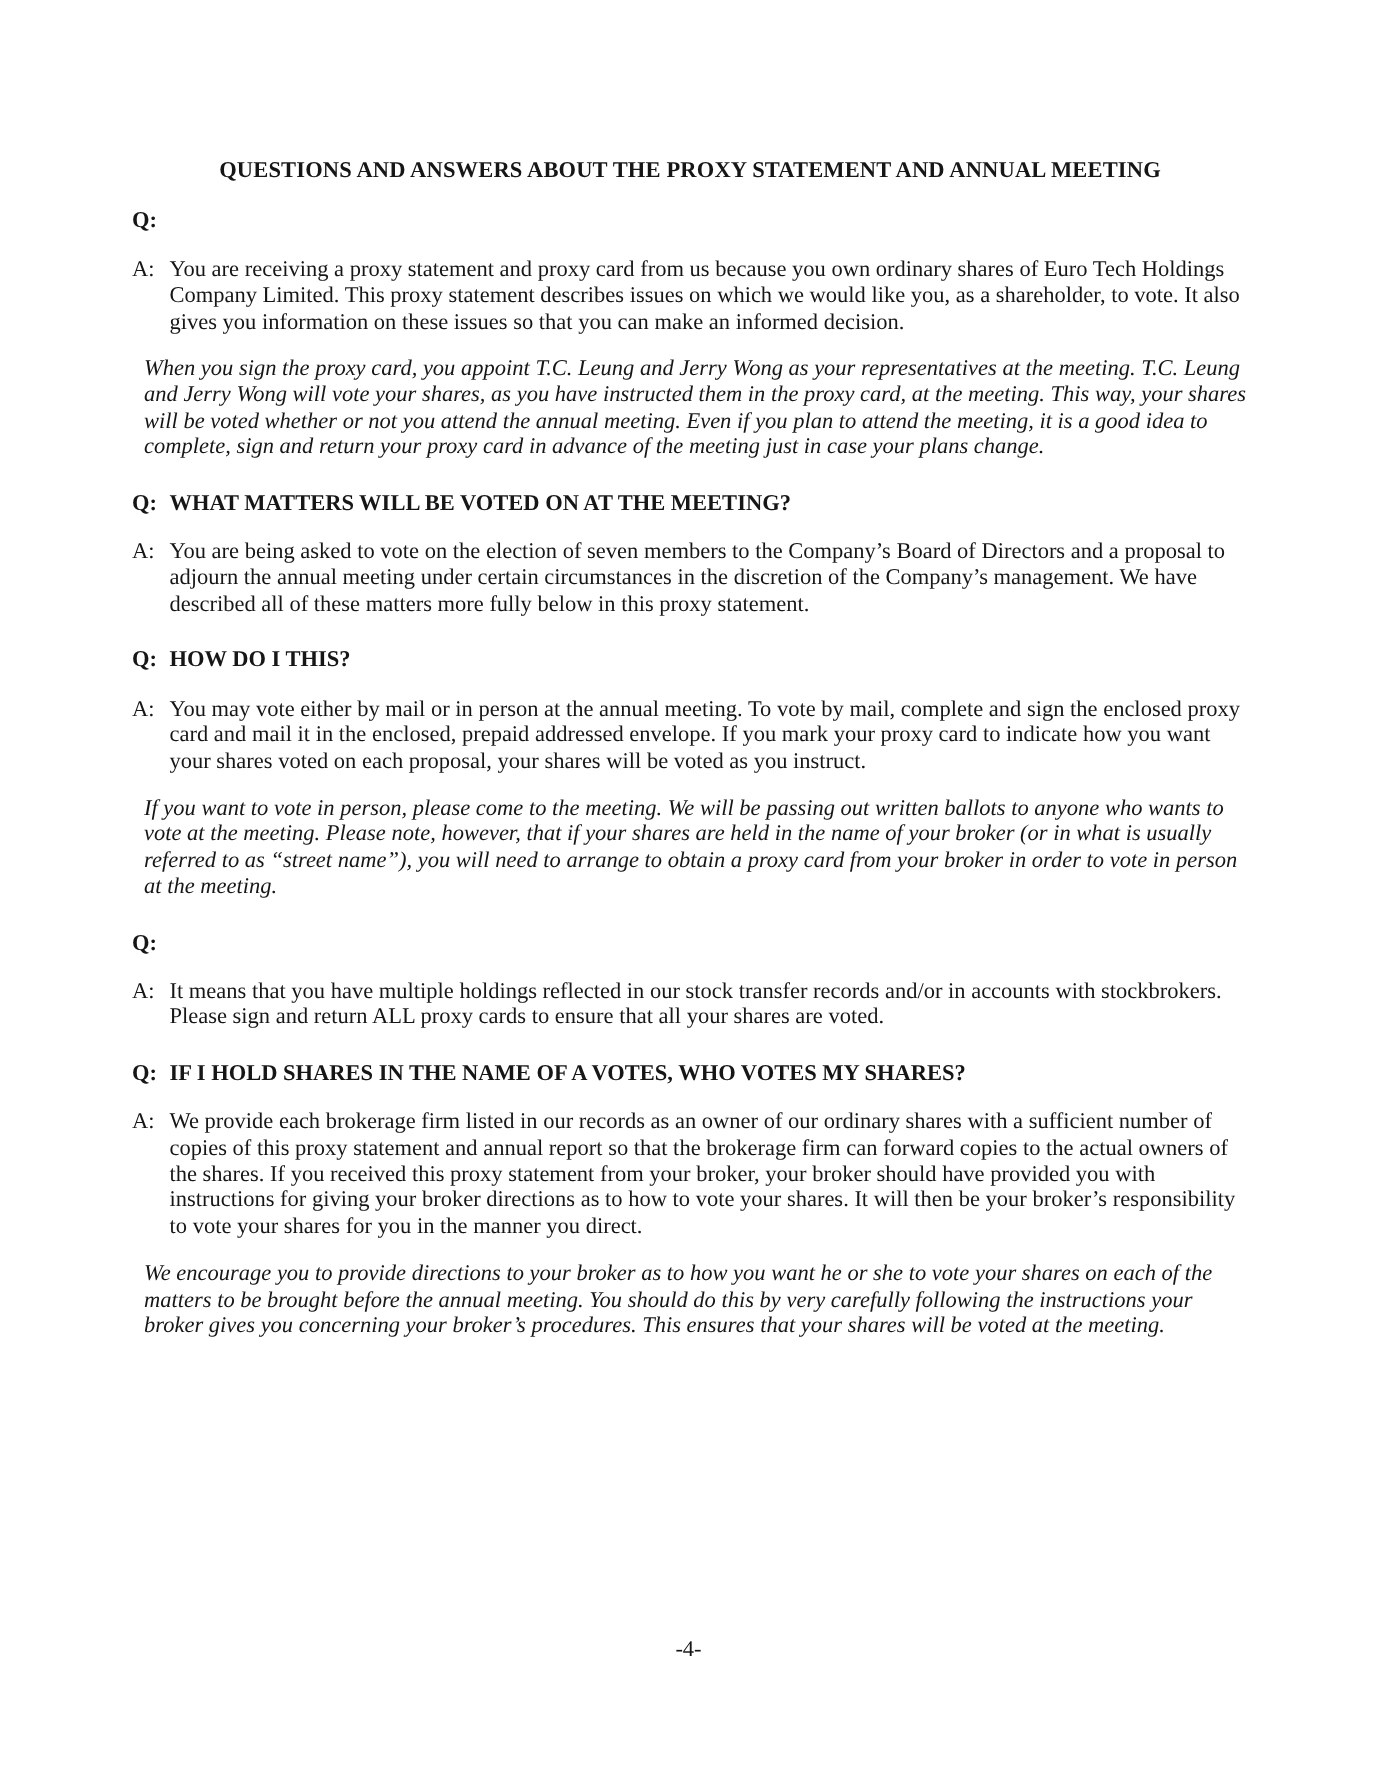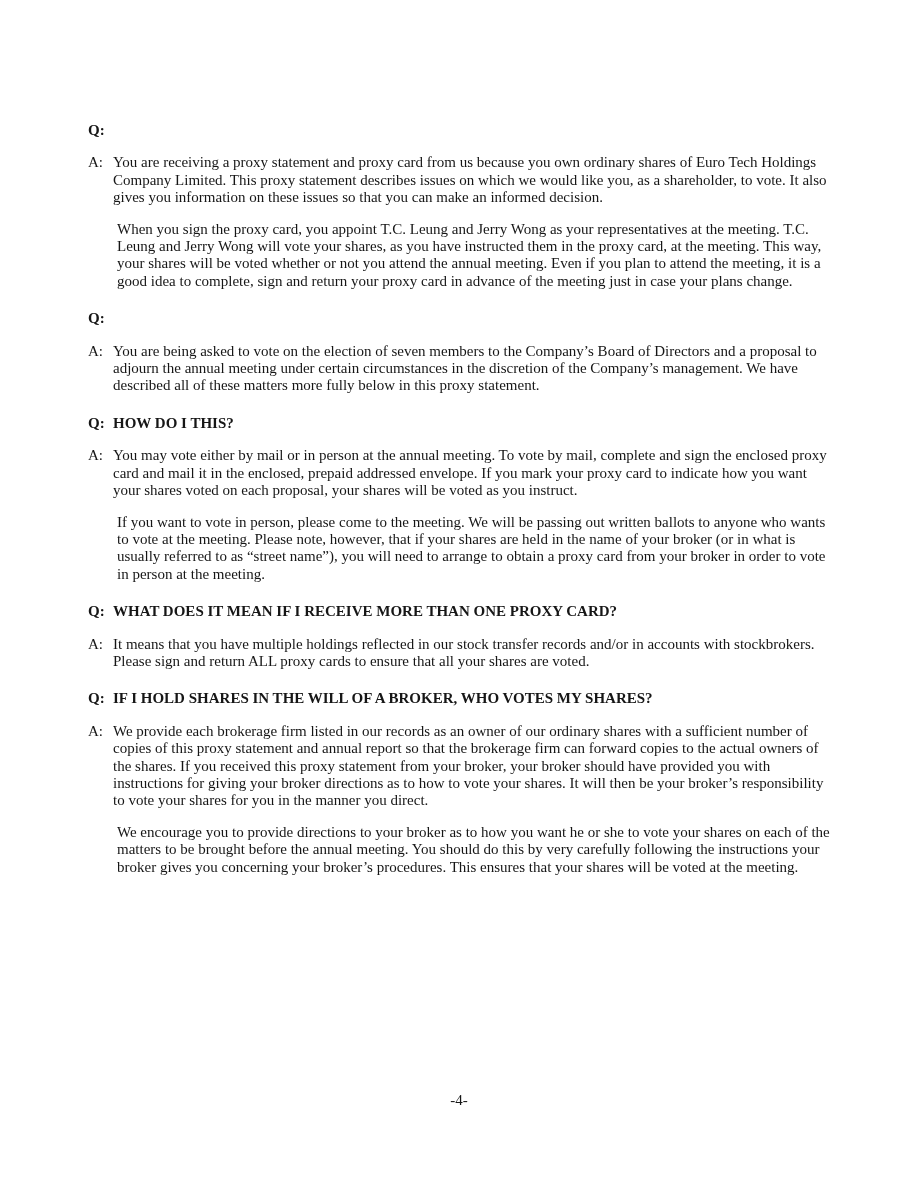--- a/index.html
+++ b/index.html
@@ -43,51 +43,54 @@
   }
   .a-row {
     display: flex;
     margin: 0 0 14px 0;
   }
   .a-text {
     margin: 0;
     flex: 1;
   }
   .a-cont {
-    margin: 0 0 14px 29px;
+    margin: 0 0 14px 8px;
+    font-style: italic;
   }
   .page-number {
     position: absolute;
     left: 0;
     right: 0;
     top: 1092px;
     text-align: center;
     font-size: 15px;
   }
 </style>
 </head>
 <body>
 
 <div class="page">
 
+  <h1 class="doc-title">QUESTIONS AND ANSWERS ABOUT THE PROXY STATEMENT AND ANNUAL MEETING</h1>
 
   <section class="qa-block">
     <div class="q-row">
       <span class="row-label">Q:</span>
     </div>
     <div class="a-row">
       <span class="row-label">A:</span>
       <p class="a-text">You are receiving a proxy statement and proxy card from us because you own ordinary shares of Euro Tech Holdings Company Limited. This proxy statement describes issues on which we would like you, as a shareholder, to vote. It also gives you information on these issues so that you can make an informed decision.</p>
     </div>
     <p class="a-cont">When you sign the proxy card, you appoint T.C. Leung and Jerry Wong as your representatives at the meeting. T.C. Leung and Jerry Wong will vote your shares, as you have instructed them in the proxy card, at the meeting. This way, your shares will be voted whether or not you attend the annual meeting. Even if you plan to attend the meeting, it is a good idea to complete, sign and return your proxy card in advance of the meeting just in case your plans change.</p>
   </section>
 
   <section class="qa-block">
     <div class="q-row">
       <span class="row-label">Q:</span>
+      <span class="q-text">WHAT MATTERS WILL BE VOTED ON AT THE MEETING?</span>
     </div>
     <div class="a-row">
       <span class="row-label">A:</span>
       <p class="a-text">You are being asked to vote on the election of seven members to the Company’s Board of Directors and a proposal to adjourn the annual meeting under certain circumstances in the discretion of the Company’s management. We have described all of these matters more fully below in this proxy statement.</p>
     </div>
   </section>
 
   <section class="qa-block">
     <div class="q-row">
       <span class="row-label">Q:</span>
@@ -96,32 +99,31 @@
     <div class="a-row">
       <span class="row-label">A:</span>
       <p class="a-text">You may vote either by mail or in person at the annual meeting. To vote by mail, complete and sign the enclosed proxy card and mail it in the enclosed, prepaid addressed envelope. If you mark your proxy card to indicate how you want your shares voted on each proposal, your shares will be voted as you instruct.</p>
     </div>
     <p class="a-cont">If you want to vote in person, please come to the meeting. We will be passing out written ballots to anyone who wants to vote at the meeting. Please note, however, that if your shares are held in the name of your broker (or in what is usually referred to as “street name”), you will need to arrange to obtain a proxy card from your broker in order to vote in person at the meeting.</p>
   </section>
 
   <section class="qa-block">
     <div class="q-row">
       <span class="row-label">Q:</span>
-      <span class="q-text">WHAT DOES IT MEAN IF I RECEIVE MORE THAN ONE PROXY CARD?</span>
     </div>
     <div class="a-row">
       <span class="row-label">A:</span>
       <p class="a-text">It means that you have multiple holdings reflected in our stock transfer records and/or in accounts with stockbrokers. Please sign and return ALL proxy cards to ensure that all your shares are voted.</p>
     </div>
   </section>
 
   <section class="qa-block">
     <div class="q-row">
       <span class="row-label">Q:</span>
-      <span class="q-text">IF I HOLD SHARES IN THE WILL OF A BROKER, WHO VOTES MY SHARES?</span>
+      <span class="q-text">IF I HOLD SHARES IN THE NAME OF A VOTES, WHO VOTES MY SHARES?</span>
     </div>
     <div class="a-row">
       <span class="row-label">A:</span>
       <p class="a-text">We provide each brokerage firm listed in our records as an owner of our ordinary shares with a sufficient number of copies of this proxy statement and annual report so that the brokerage firm can forward copies to the actual owners of the shares. If you received this proxy statement from your broker, your broker should have provided you with instructions for giving your broker directions as to how to vote your shares. It will then be your broker’s responsibility to vote your shares for you in the manner you direct.</p>
     </div>
     <p class="a-cont">We encourage you to provide directions to your broker as to how you want he or she to vote your shares on each of the matters to be brought before the annual meeting. You should do this by very carefully following the instructions your broker gives you concerning your broker’s procedures. This ensures that your shares will be voted at the meeting.</p>
   </section>
 
   <div class="page-number">-4-</div>
 

